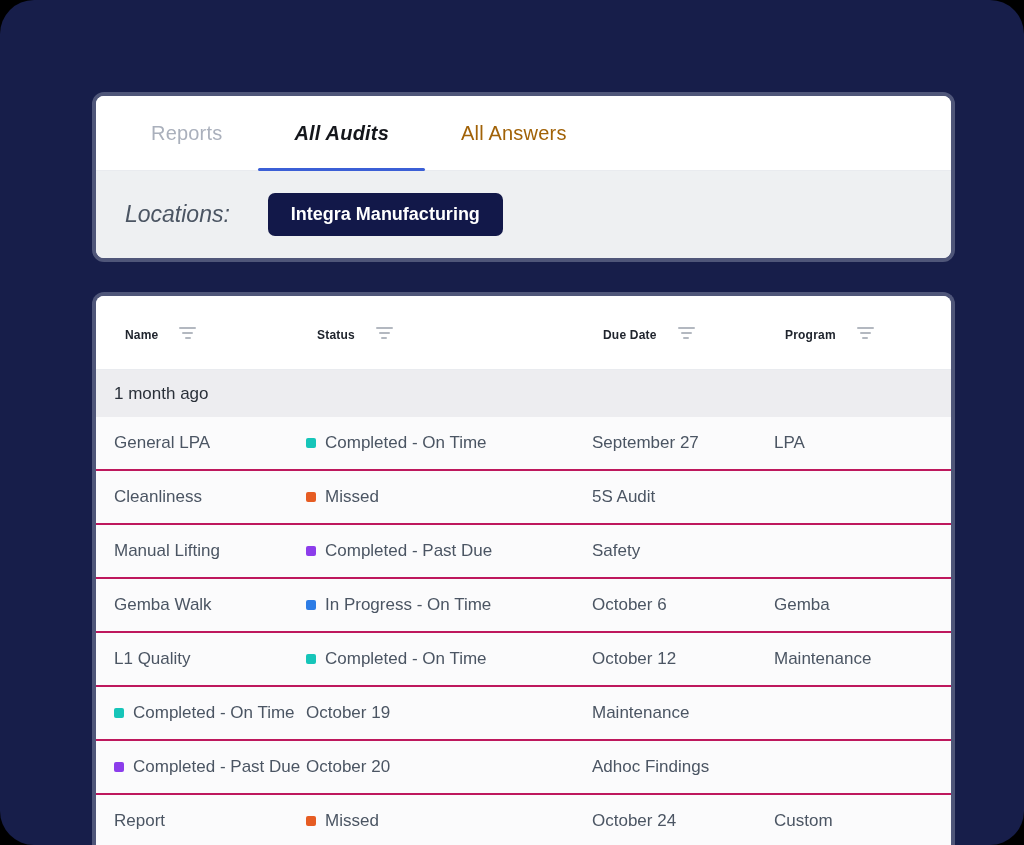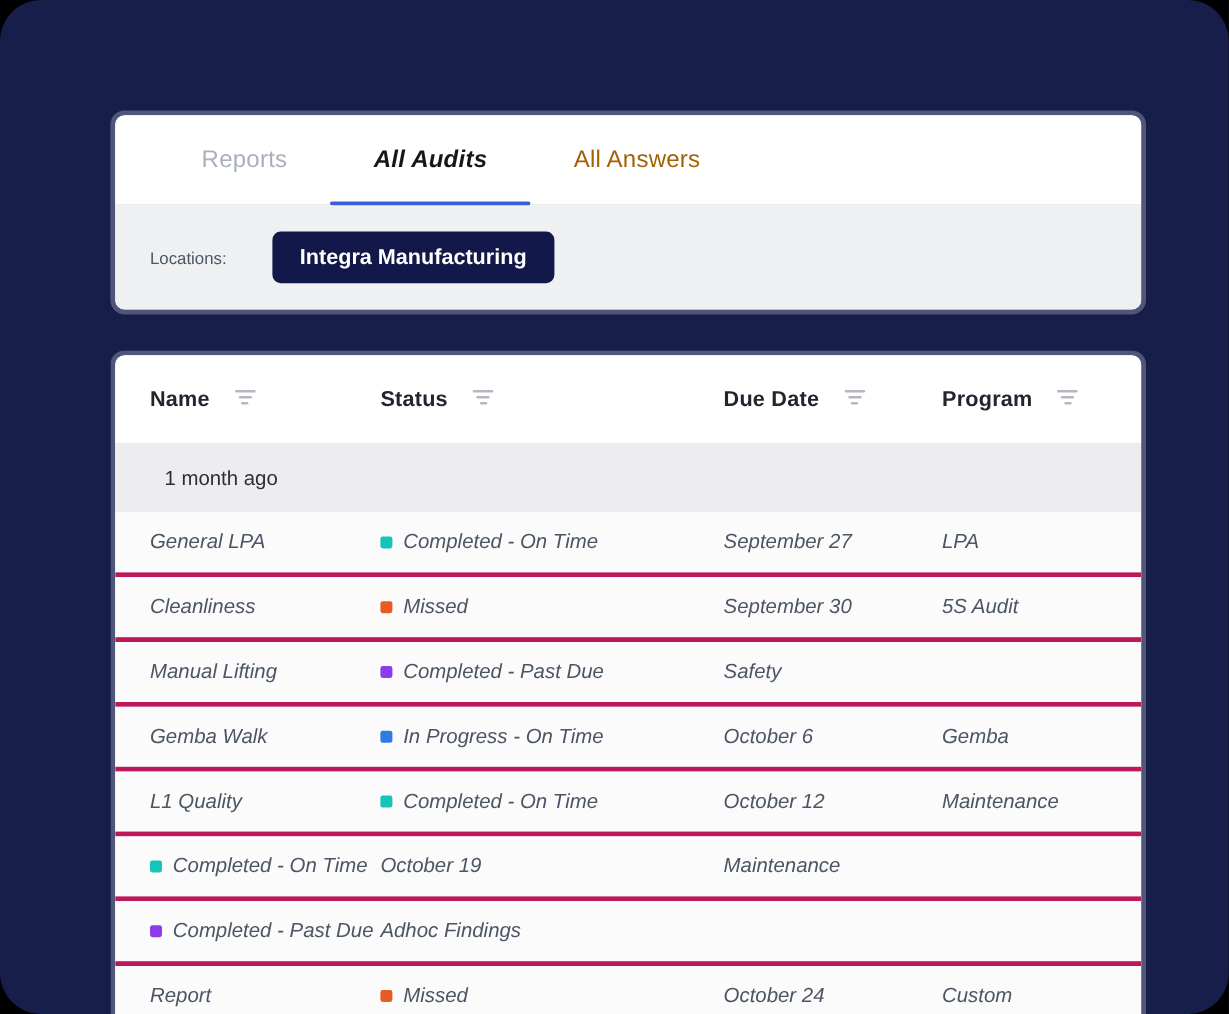--- a/index.html
+++ b/index.html
@@ -8,54 +8,54 @@
   .screen { position: absolute; inset: 0; width: 1024px; height: 845px;
     background: #171e4a; border-radius: 34px; overflow: hidden; }
 
   .card { position: absolute; left: 92px; width: 863px;
     border: 4px solid #4f5679; border-radius: 12px; overflow: hidden; background: #fff; }
   .card-tabs { top: 92px; height: 170px; }
   .card-table { top: 292px; height: 600px; border-bottom: none; }
 
   
   .tabbar { height: 75px; background: #fff; display: flex; align-items: stretch;
-    padding-left: 36px; border-bottom: 1px solid #e9ebef; }
+    padding-left: 19px; border-bottom: 1px solid #e9ebef; }
   .tab { display: flex; align-items: center; padding: 0 36px; font-size: 20px;
     color: #aab0bc; cursor: pointer; position: relative; letter-spacing: .2px; }
   .tab.dim { color: #a16207; }
   .tab.active { color: #15171c; font-weight: 700; font-style: italic; }
   .tab.active::after { content: ""; position: absolute; left: 0; right: 0; bottom: -1px;
     height: 3px; background: #3b5fd6; border-radius: 2px; }
 
   
   .locbar { height: 87px; background: #eef0f2; display: flex; align-items: center;
     padding-left: 29px; gap: 26px; }
-  .loc-label { font-size: 14px; color: #4b5563; }
+  .loc-label { font-size: 23px; color: #4b5563; font-style: italic; }
   .chip { background: #121849; color: #fff; font-size: 18px; font-weight: 600;
     padding: 11px 23px; border-radius: 7px; cursor: pointer; white-space: nowrap; margin-left: 12px; }
 
   
   .thead { height: 74px; display: grid; grid-template-columns: 192px 286px 182px 1fr;
     align-items: center; padding-left: 29px; background: #fff;
     border-bottom: 1px solid #e9ebef; }
-  .hcell { display: flex; align-items: flex-start; gap: 18px; font-size: 18px;
+  .hcell { display: flex; align-items: flex-end; gap: 18px; font-size: 12px;
     font-weight: 700; color: #20252e; letter-spacing: .2px; }
   .filter-icon { display: inline-flex; flex-direction: column; align-items: center;
     gap: 3px; cursor: pointer; padding: 3px; }
   .filter-icon .bar { height: 2px; background: #b3b8c0; border-radius: 1px; }
   .filter-icon .b1 { width: 17px; }
   .filter-icon .b2 { width: 11px; }
   .filter-icon .b3 { width: 6px; }
 
-  .group-row { height: 57px; background: #ededf0; display: flex; align-items: center;
-    padding-left: 41px; font-size: 17px; font-weight: 500; color: #2a3039; }
+  .group-row { height: 47px; background: #ededf0; display: flex; align-items: center;
+    padding-left: 18px; font-size: 17px; font-weight: 500; color: #2a3039; }
 
   .trow { height: 54px; display: grid; grid-template-columns: 192px 286px 182px 1fr;
-    align-items: center; padding-left: 29px; background: #fbfbfc;
-    border-bottom: 4px solid #be185d; cursor: pointer; font-style: italic; }
+    align-items: center; padding-left: 18px; background: #fbfbfc;
+    border-bottom: 2px solid #be185d; cursor: pointer; }
   .cell { font-size: 17px; color: #4b5563; white-space: nowrap; }
   .status-cell { display: flex; align-items: center; gap: 9px; }
   .status-square { width: 10px; height: 10px; border-radius: 2px; flex: none; }
 </style>
 </head>
 <body>
 
 <div class="screen">
 
   <div class="card card-tabs">
@@ -120,21 +120,20 @@
     <div class="cell date-cell">September 27</div>
     <div class="cell program-cell">LPA</div>
   </div>
 
   <div class="trow">
     <div class="cell name-cell">Cleanliness</div>
     <div class="cell status-cell">
       <span class="status-square" style="background-color: rgb(230, 92, 35);"></span>
       <span class="status-text">Missed</span>
     </div>
-    <div class="cell date-cell">September 30</div>
     <div class="cell program-cell">5S Audit</div>
   </div>
 
   <div class="trow">
     <div class="cell name-cell">Manual Lifting</div>
     <div class="cell status-cell">
       <span class="status-square" style="background-color: rgb(140, 61, 235);"></span>
       <span class="status-text">Completed - Past Due</span>
     </div>
     <div class="cell program-cell">Safety</div>
@@ -167,20 +166,21 @@
     </div>
     <div class="cell date-cell">October 19</div>
     <div class="cell program-cell">Maintenance</div>
   </div>
 
   <div class="trow">
     <div class="cell status-cell">
       <span class="status-square" style="background-color: rgb(140, 61, 235);"></span>
       <span class="status-text">Completed - Past Due</span>
     </div>
+    <div class="cell date-cell">October 20</div>
     <div class="cell program-cell">Adhoc Findings</div>
   </div>
 
   <div class="trow">
     <div class="cell name-cell">Report</div>
     <div class="cell status-cell">
       <span class="status-square" style="background-color: rgb(230, 92, 35);"></span>
       <span class="status-text">Missed</span>
     </div>
     <div class="cell date-cell">October 24</div>

